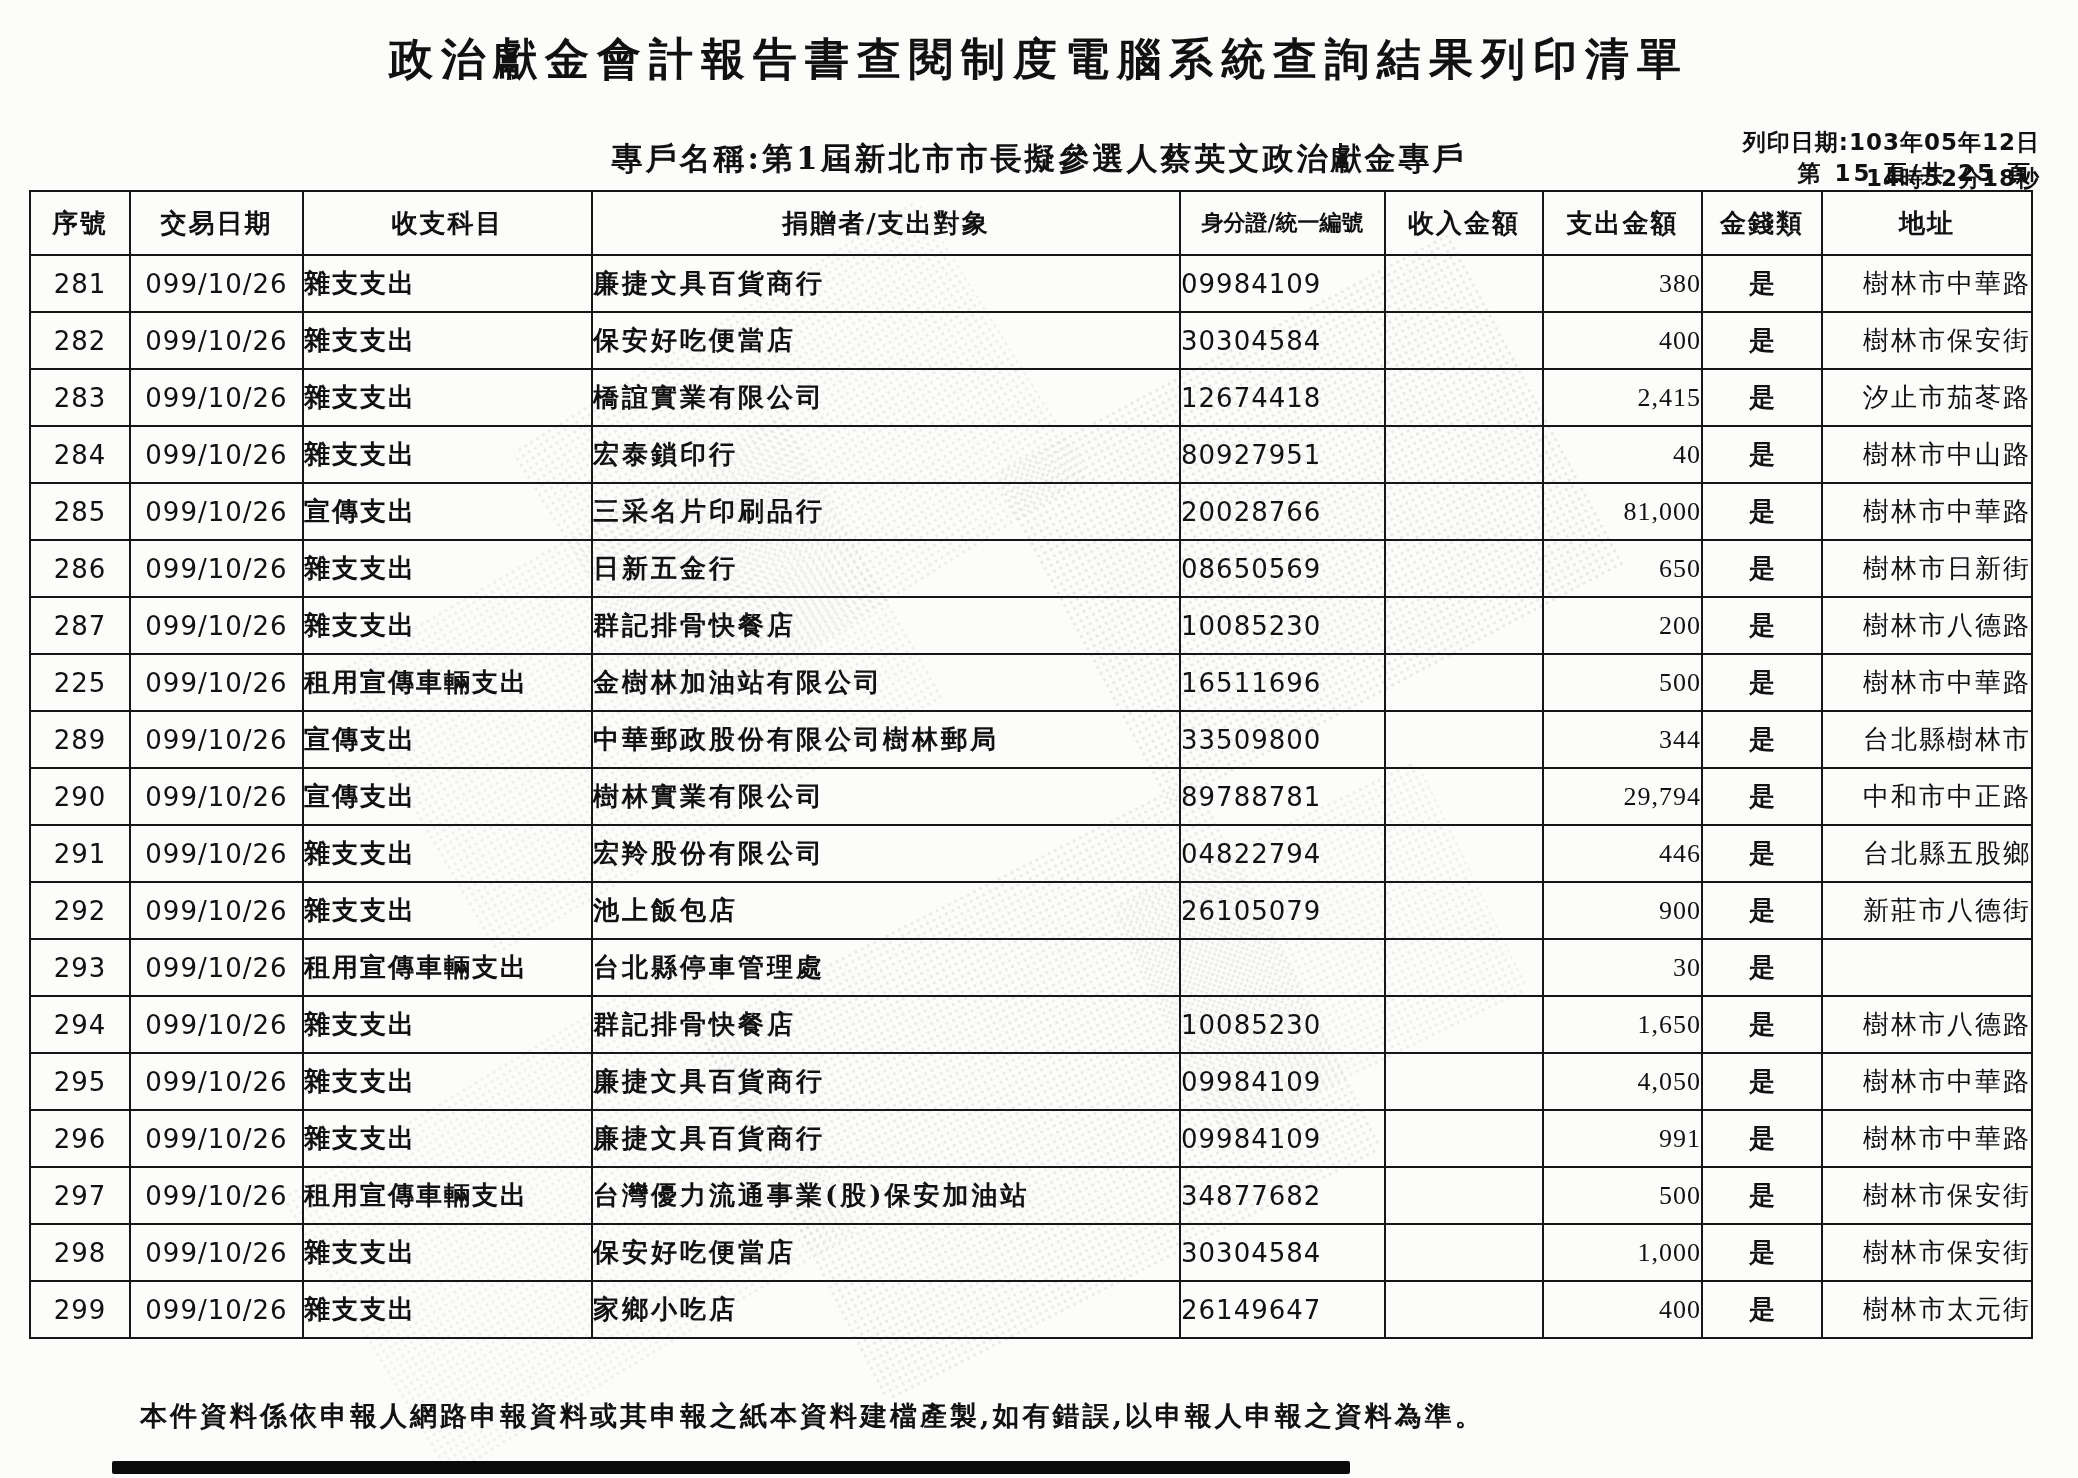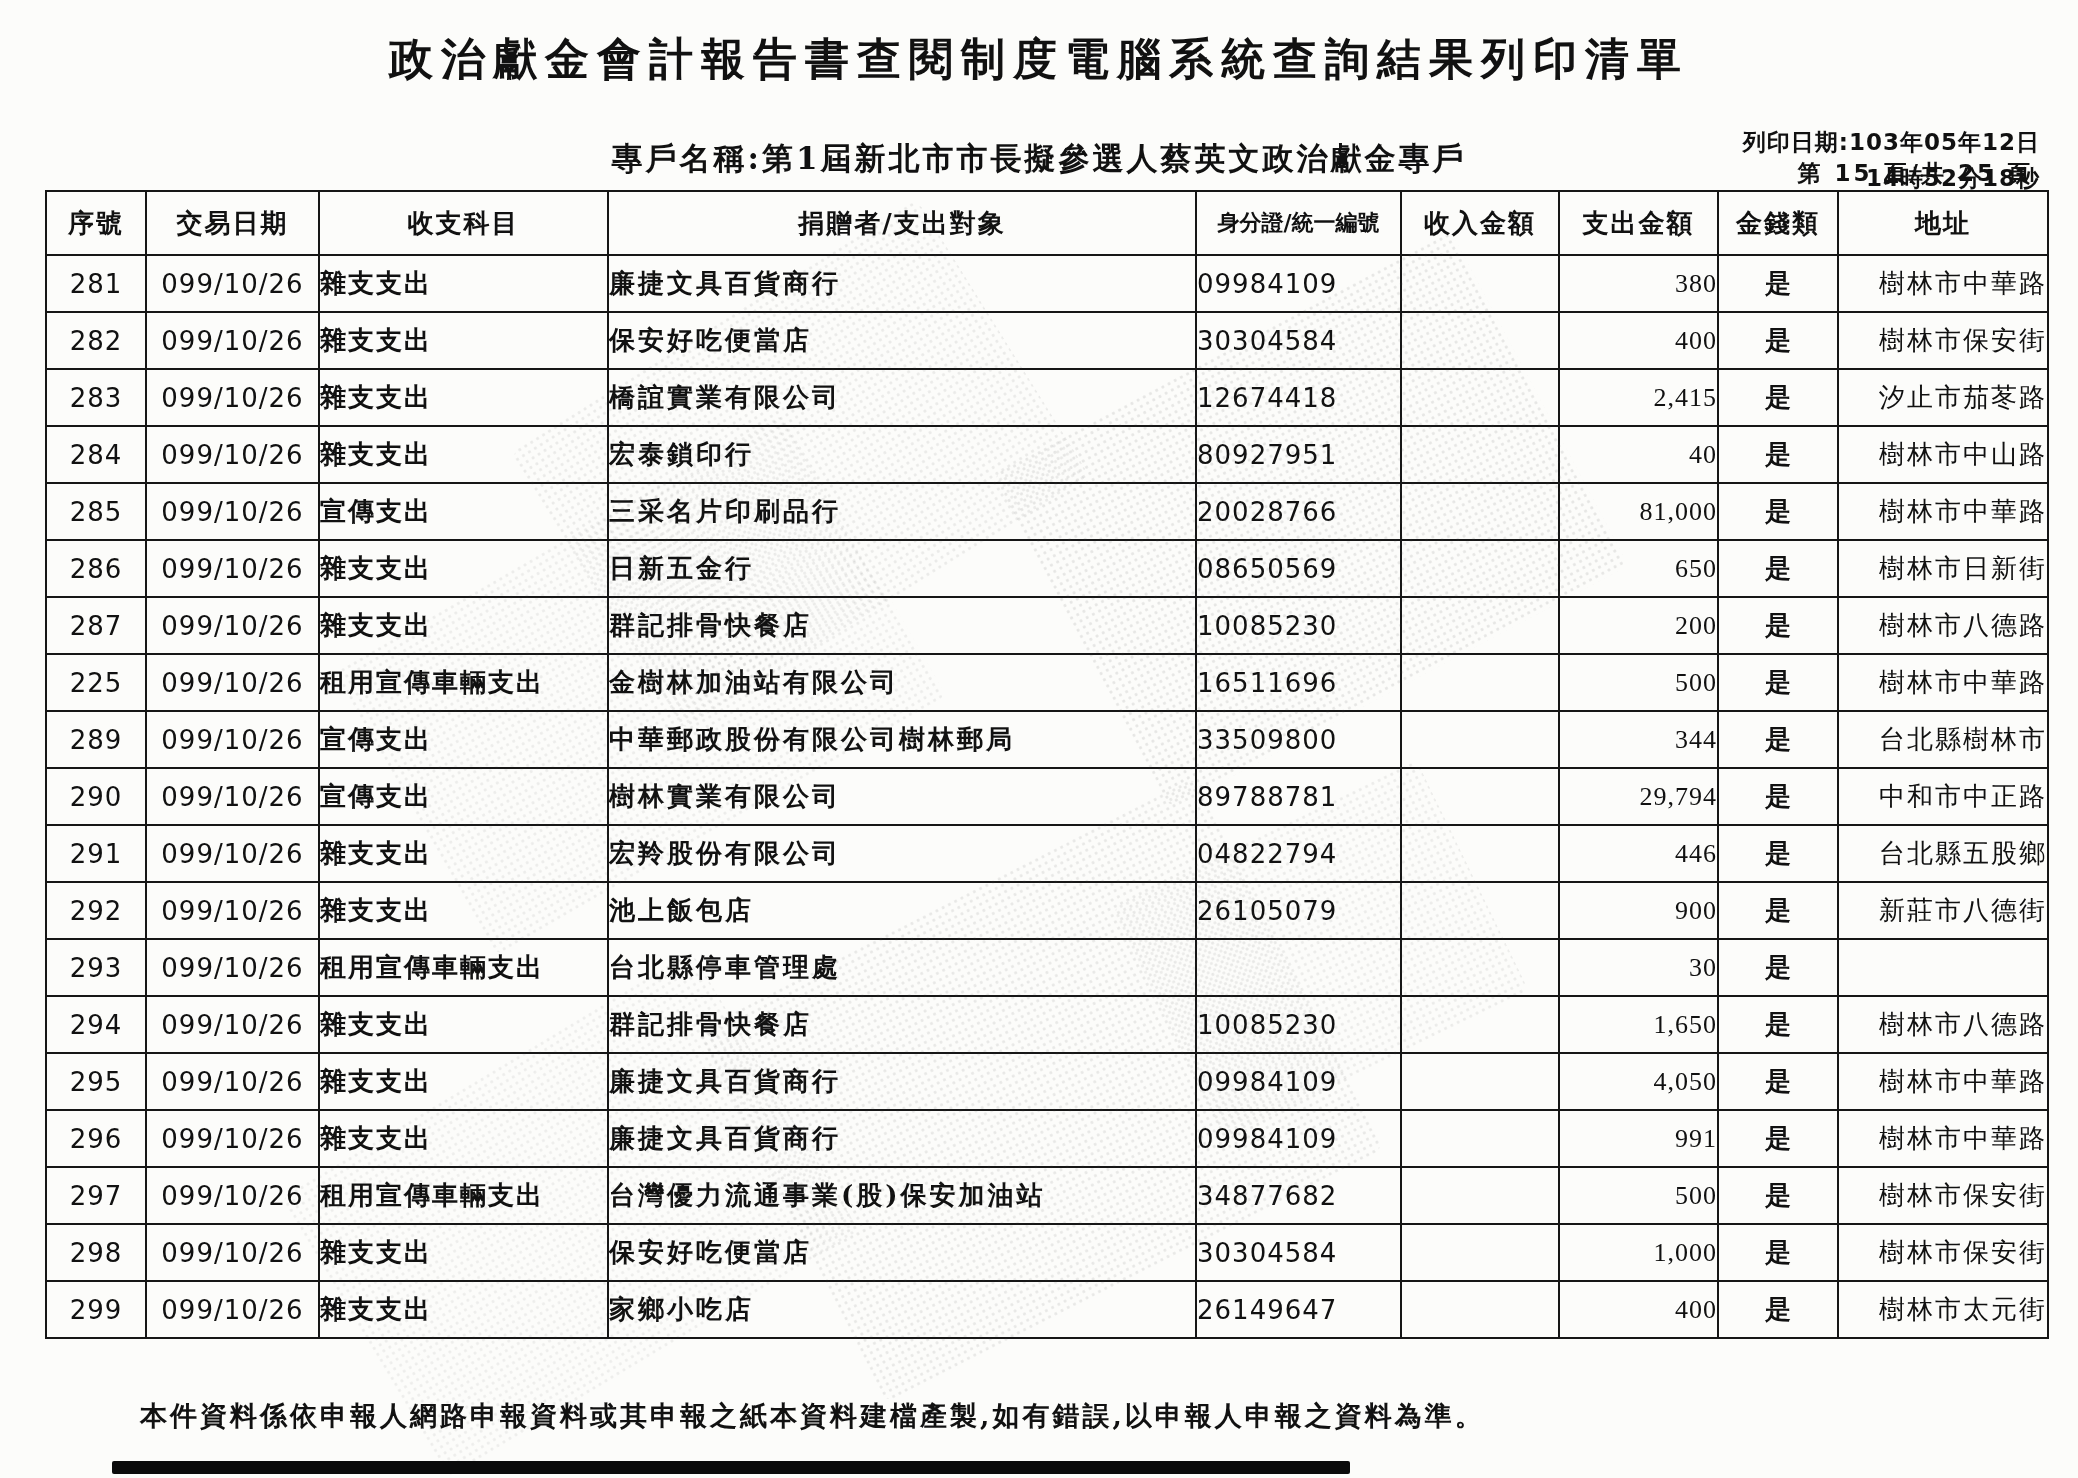--- a/index.html
+++ b/index.html
@@ -68,21 +68,21 @@
   .page-indicator {
     position: absolute;
     top: 158px;
     right: 45px;
     font-size: 23px;
     font-weight: bold;
     letter-spacing: 3px;
   }
   table.report {
     position: absolute;
-    left: 45px;
+    left: 29px;
     top: 190px;
     width: 2002px;
     border-collapse: collapse;
     table-layout: fixed;
     background: transparent;
   }
   table.report th, table.report td {
     border: 2.5px solid #161616;
     font-size: 26px;
     overflow: hidden;

